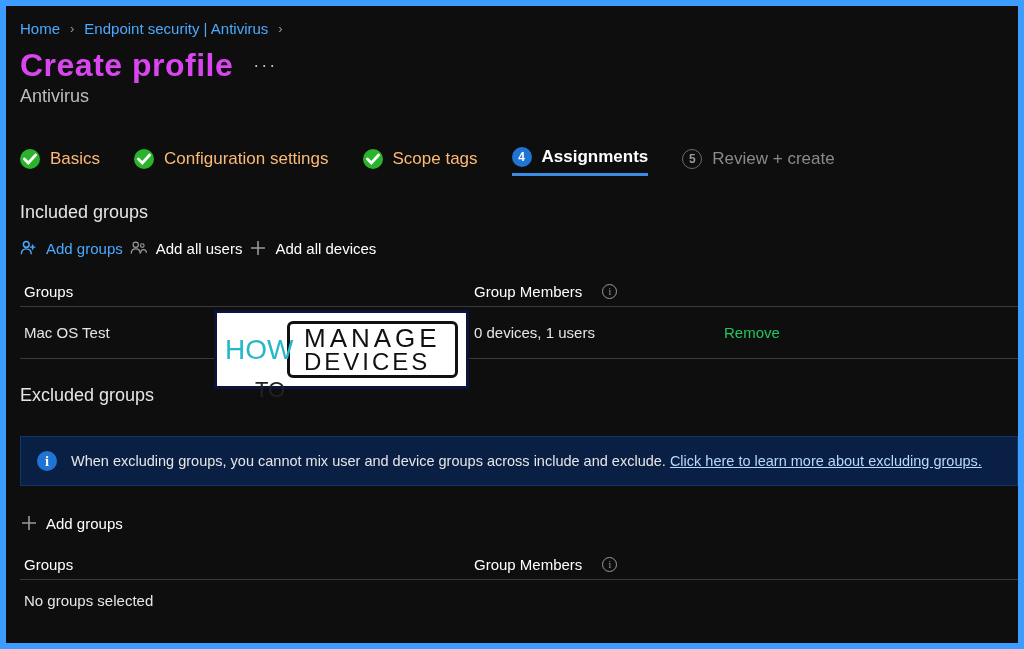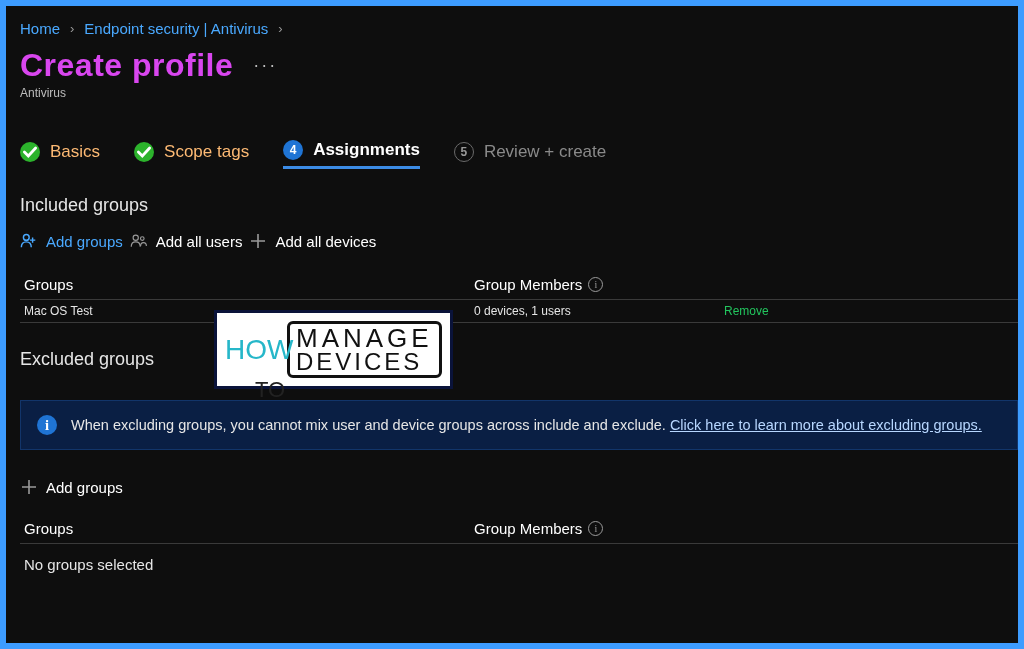--- a/index.html
+++ b/index.html
@@ -36,21 +36,21 @@
     .title-row { display: flex; align-items: center; gap: 20px; }
     .page-title {
       font-size: 32px;
       font-weight: 600;
       color: #d946ef;
       letter-spacing: 0.5px;
     }
     .ellipsis { color: #bdbdbd; font-size: 18px; letter-spacing: 2px; cursor: pointer; }
     .subtitle {
       color: #bdbdbd;
-      font-size: 12px;
+      font-size: 18px;
       margin-top: 2px;
       margin-bottom: 40px;
     }
     .wizard {
       display: flex;
       align-items: center;
       gap: 34px;
       margin-bottom: 26px;
     }
     .step {
@@ -92,29 +92,29 @@
     .action-btn { display: inline-flex; align-items: center; gap: 8px; cursor: pointer; }
     .action-btn.primary { color: #4aa9ff; }
     .action-btn.secondary { color: #ffffff; }
     .table-head {
       display: flex;
       font-size: 15px;
       color: #ffffff;
       padding: 6px 4px;
     }
     .col-a { width: 450px; }
-    .col-b { width: 250px; display: flex; align-items: center; gap: 6px; text-align: right; }
+    .col-b { width: 250px; display: flex; align-items: center; gap: 20px; text-align: right; }
     .col-c { width: 130px; text-align: left; }
     .table-row {
       display: flex;
       align-items: center;
-      padding: 4px 4px;
+      padding: 17px 4px;
       border-top: 1px solid #3a3a3a;
       border-bottom: 1px solid #3a3a3a;
-      font-size: 12px;
+      font-size: 15px;
       color: #e6e6e6;
     }
     .remove-link { color: #22c55e; cursor: pointer; }
     .watermark {
       position: absolute;
       top: 304px;
       left: 208px;
       background: #fff;
       padding: 8px;
       border: 3px solid #0a133a;
@@ -130,21 +130,21 @@
     }
     .wm-to {
       position: absolute;
       top: 40px; left: 30px;
       font-family: Impact, Arial, sans-serif;
       font-size: 22px;
       color: #222;
     }
     .wm-main {
       border: 3px solid #111; border-radius: 6px;
-      padding: 2px 6px;
+      padding: 2px 14px;
       font-family: Impact, "Arial Black", sans-serif;
       font-size: 26px; line-height: 0.95; letter-spacing: 4px;
       color: #111;
     }
     .wm-small { font-size: 24px; letter-spacing: 3px; }
     .info-banner {
       background: #0a1f44;
       border: 1px solid #12356a;
       margin-top: 30px;
       margin-right: 0;
@@ -202,20 +202,28 @@
           </svg>
       </span>
       <span>Basics</span>
     </div>
     <div class="step">
       <span class="badge-check">
         <svg class="icon-inline" viewBox="0 0 16 16">
             <path d="M3 8 L6.5 11.5 L13 4.5" stroke="#fff" stroke-width="2.5" fill="none" stroke-linecap="round"></path>
           </svg>
       </span>
+      <span>Configuration settings</span>
+    </div>
+    <div class="step">
+      <span class="badge-check">
+        <svg class="icon-inline" viewBox="0 0 16 16">
+            <path d="M3 8 L6.5 11.5 L13 4.5" stroke="#fff" stroke-width="2.5" fill="none" stroke-linecap="round"></path>
+          </svg>
+      </span>
       <span>Scope tags</span>
     </div>
     <div class="step active">
       <span class="badge-num active">4</span>
       <span>Assignments</span>
     </div>
     <div class="step future">
       <span class="badge-num future">5</span>
       <span>Review + create</span>
     </div>

